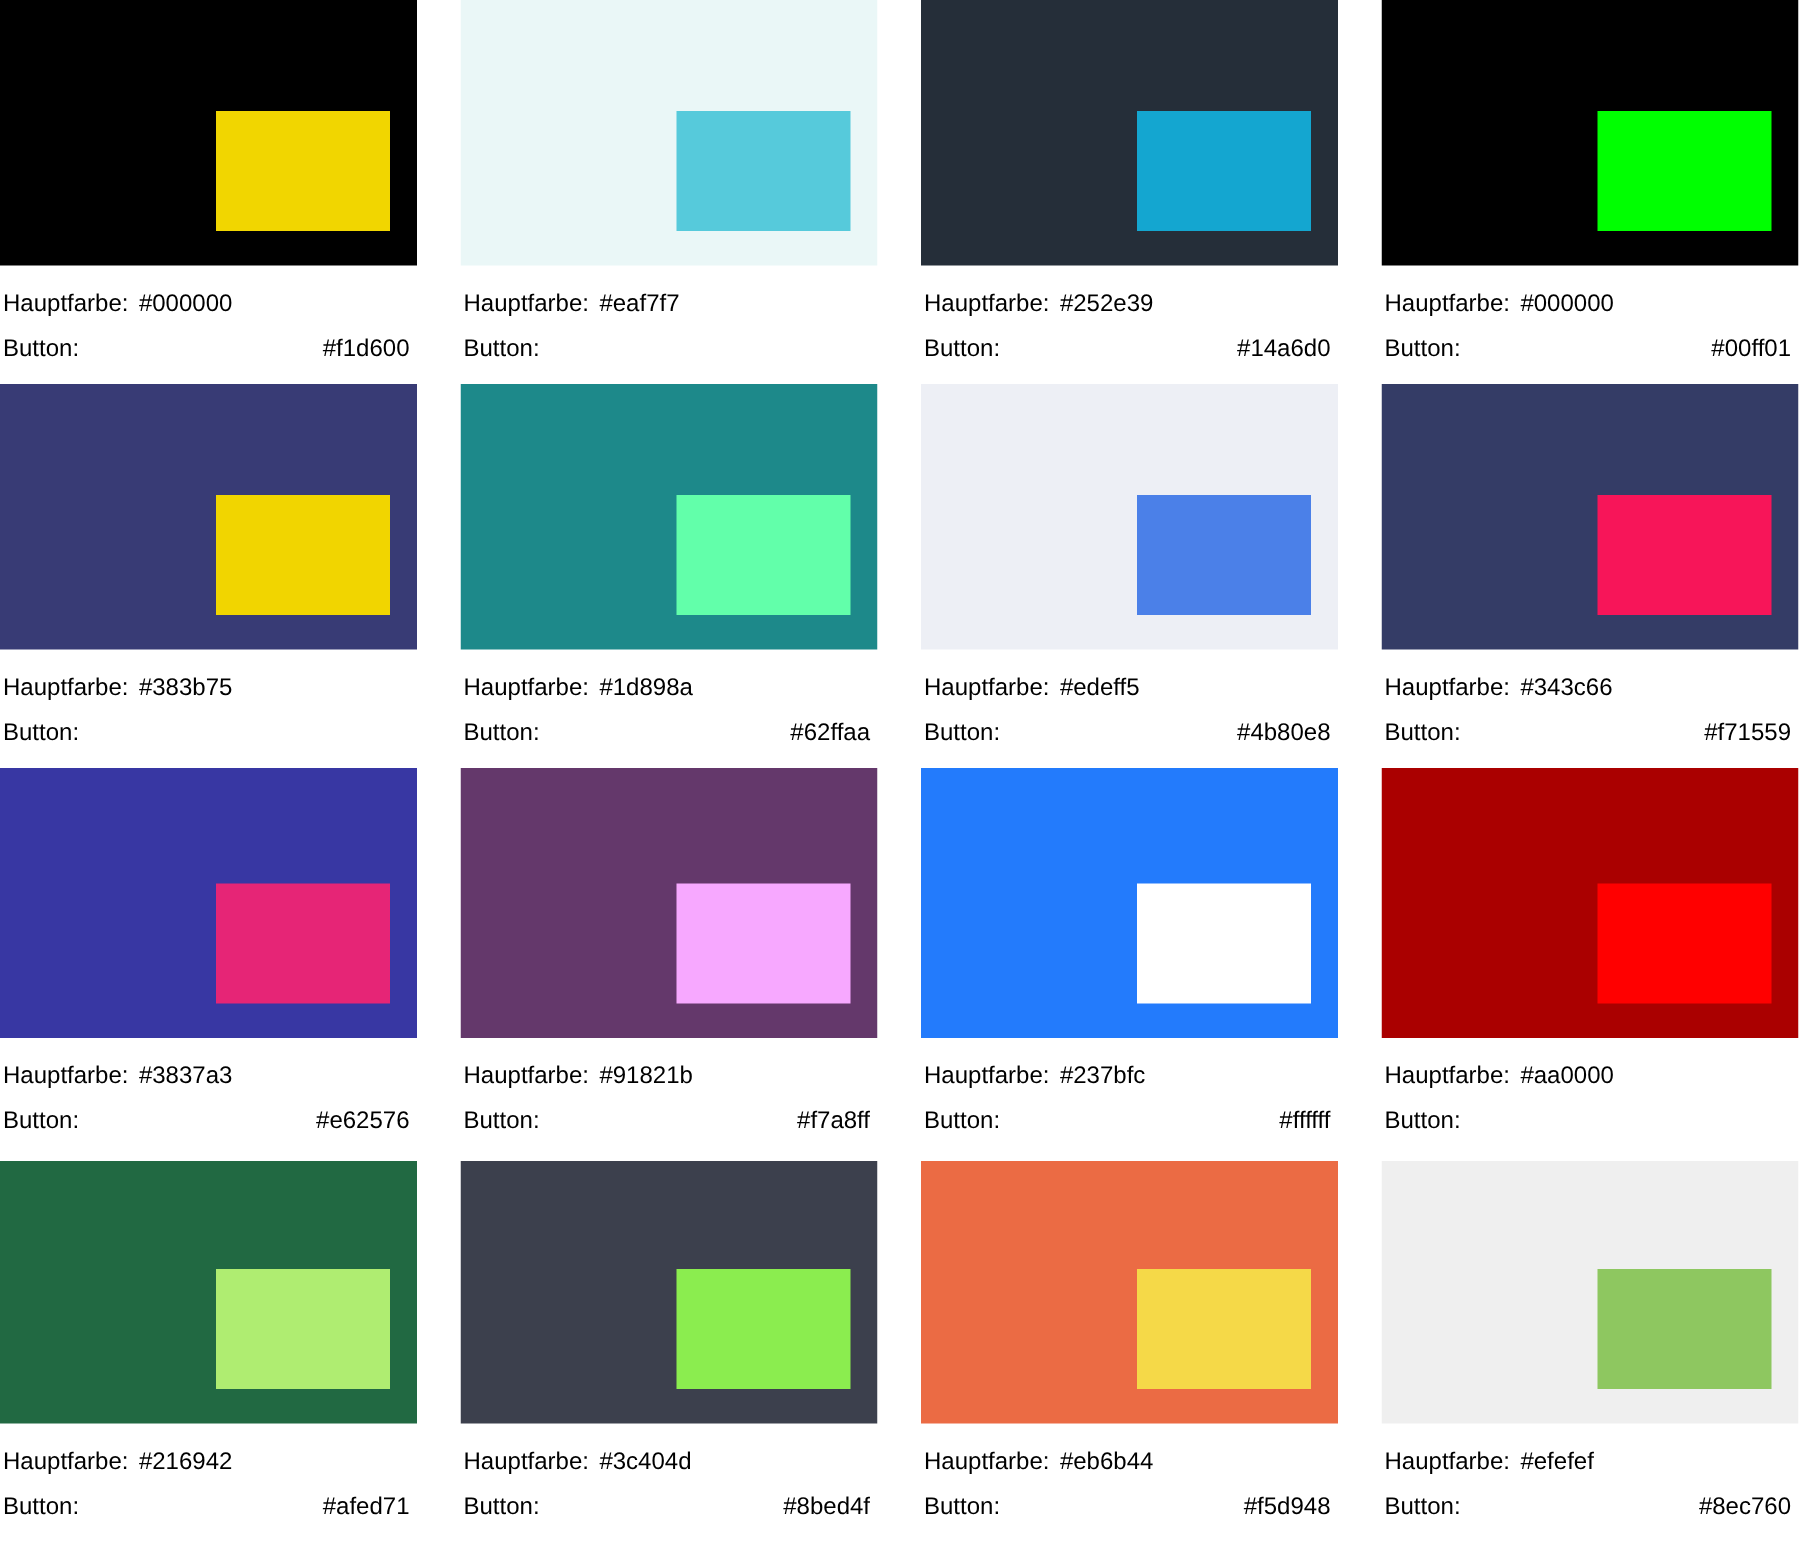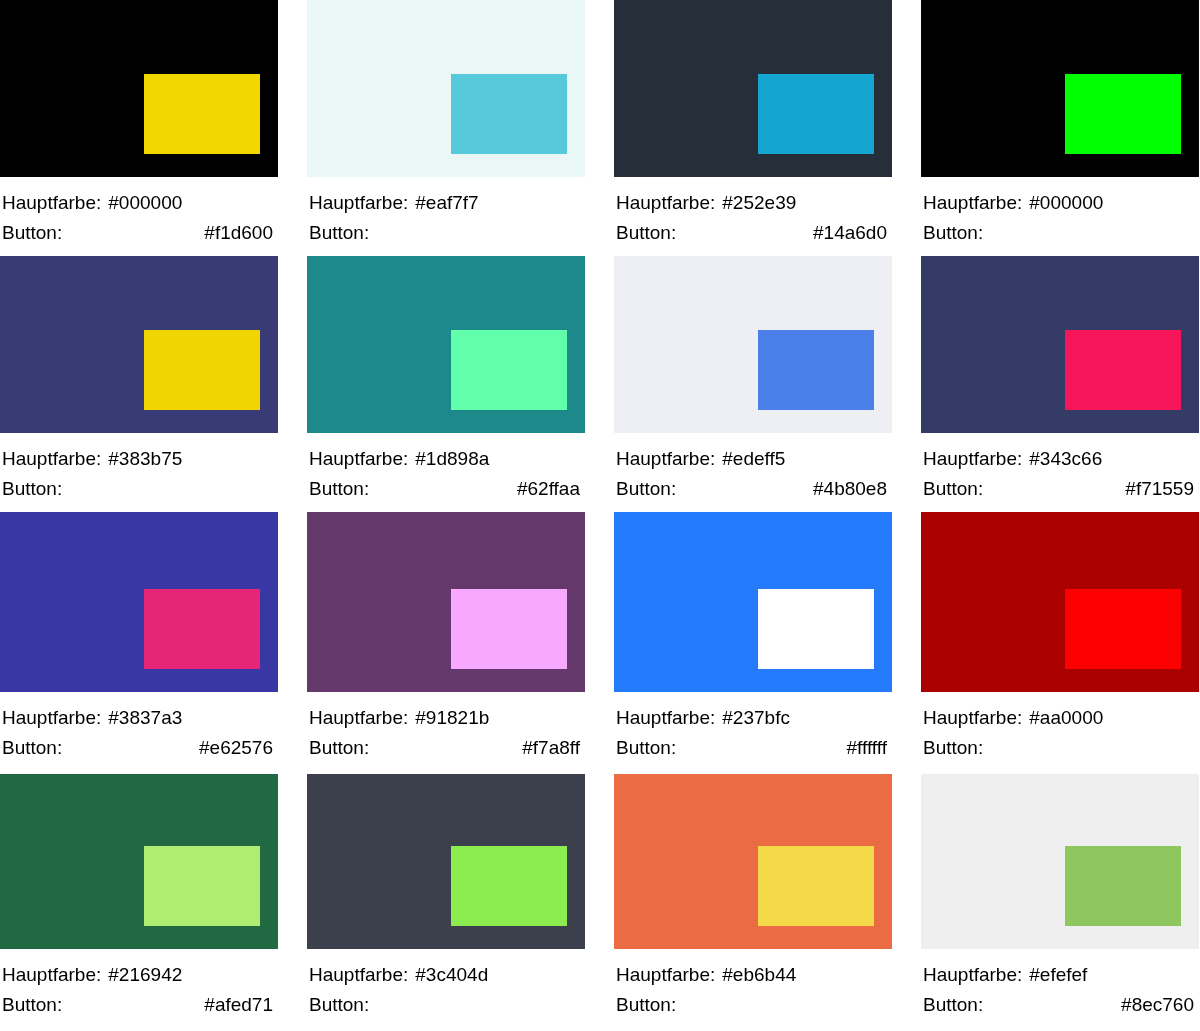--- a/index.html
+++ b/index.html
@@ -48,21 +48,21 @@
 
   
   .row3 .preview { height: 180px; flex-basis: 180px; }
   .row4 .preview { height: 175px; flex-basis: 175px; }
 
   .labels {
     padding-top: 11px;
     padding-left: 2px;
     padding-right: 5px;
     color: #000000;
-    font-size: 19px;
+    font-size: 16px;
     line-height: 30px;
     white-space: nowrap;
   }
   .label-row {
     display: flex;
     align-items: baseline;
     justify-content: flex-start;
   }
   .label-key {
     flex: 0 0 auto;
@@ -143,20 +143,21 @@
       </div>
       <div class="labels">
         <div class="label-row main">
           <span class="label-key">Hauptfarbe:</span>
           <span class="gap-space"></span>
           <span class="label-val">#000000</span>
         </div>
         <div class="label-row button">
           <span class="label-key">Button:</span>
           <span class="gap-space"></span>
+          <span class="label-val">#00ff01</span>
         </div>
       </div>
     </div>
     <div class="palette-cell row2">
       <div class="preview" style="background-color: rgb(56, 59, 117);">
         <div class="preview-button" style="background-color: rgb(241, 213, 0);"></div>
       </div>
       <div class="labels">
         <div class="label-row main">
           <span class="label-key">Hauptfarbe:</span>
@@ -310,36 +311,38 @@
       </div>
       <div class="labels">
         <div class="label-row main">
           <span class="label-key">Hauptfarbe:</span>
           <span class="gap-space"></span>
           <span class="label-val">#3c404d</span>
         </div>
         <div class="label-row button">
           <span class="label-key">Button:</span>
           <span class="gap-space"></span>
+          <span class="label-val">#8bed4f</span>
         </div>
       </div>
     </div>
     <div class="palette-cell row4">
       <div class="preview" style="background-color: rgb(235, 107, 68);">
         <div class="preview-button" style="background-color: rgb(245, 217, 72);"></div>
       </div>
       <div class="labels">
         <div class="label-row main">
           <span class="label-key">Hauptfarbe:</span>
           <span class="gap-space"></span>
           <span class="label-val">#eb6b44</span>
         </div>
         <div class="label-row button">
           <span class="label-key">Button:</span>
           <span class="gap-space"></span>
+          <span class="label-val">#f5d948</span>
         </div>
       </div>
     </div>
     <div class="palette-cell row4">
       <div class="preview" style="background-color: rgb(239, 239, 239);">
         <div class="preview-button" style="background-color: rgb(142, 199, 96);"></div>
       </div>
       <div class="labels">
         <div class="label-row main">
           <span class="label-key">Hauptfarbe:</span>

